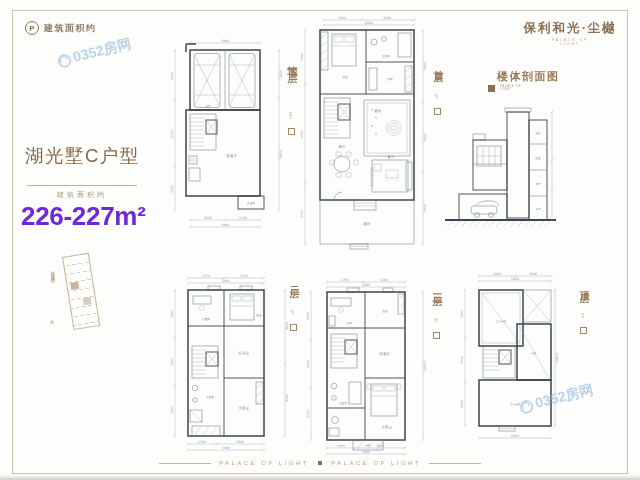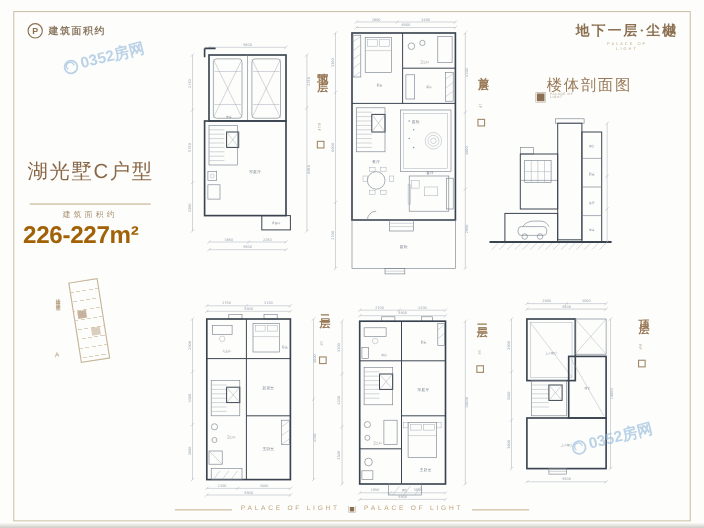--- a/index.html
+++ b/index.html
@@ -16,42 +16,42 @@
   .logo-text{font-size:9px;letter-spacing:1.5px;color:#8d7b64;font-weight:600;}
   .brand{position:absolute;left:505px;top:20px;width:130px;text-align:center;}
   .brand-name{font-family:"Liberation Serif",serif;font-size:12.5px;letter-spacing:2px;color:#8a6f50;font-weight:600;}
   .brand-sub{font-size:8px;transform:scale(.45);transform-origin:center top;letter-spacing:4px;color:#bfa887;margin-top:1px;}
 
   
   .unit-title{position:absolute;left:25px;top:143px;font-size:18.5px;font-weight:normal;letter-spacing:1.5px;color:#8a6747;}
   .unit-divider{position:absolute;left:27px;top:185px;width:110px;height:1px;background:#c3b092;}
   .unit-area-label{position:absolute;left:27px;top:190px;width:110px;text-align:center;font-size:7px;
         letter-spacing:3px;color:#a78f6e;}
-  .unit-area{position:absolute;left:21px;top:201px;font-size:22px;font-weight:bold;letter-spacing:-.3px;color:#a16207;}
+  .unit-area{position:absolute;left:21px;top:201px;font-size:26px;font-weight:bold;letter-spacing:-.3px;color:#6d28d9;}
 
   
   .loc-caption{position:absolute;left:49px;top:268px;writing-mode:vertical-rl;font-size:8px;
         transform:scale(.55);transform-origin:top left;letter-spacing:2px;color:#b49a7c;}
   .loc-map{position:absolute;left:62px;top:257px;width:25px;height:72px;border:.6px solid #c6b396;
         transform:rotate(-9deg);transform-origin:top left;
         background:repeating-linear-gradient(to bottom,rgba(0,0,0,0) 0 8px,#ddd0ba 8px 8.6px);}
   .loc-cell{position:absolute;left:3px;top:26px;width:8px;height:7px;background:rgba(154,118,80,.55);}
   .loc-cell2{position:absolute;left:13px;top:43px;width:8px;height:7px;background:rgba(154,118,80,.35);}
   .loc-entry{position:absolute;left:48px;top:316px;font-size:8px;transform:scale(.55);transform-origin:top left;
         color:#b49a7c;writing-mode:vertical-rl;letter-spacing:1px;}
 
   
   .flabel{position:absolute;writing-mode:vertical-rl;font-size:10px;letter-spacing:2.5px;
         color:#997a58;font-weight:600;}
   .ftag{position:absolute;writing-mode:vertical-rl;font-size:6px;transform:scale(.55);
         transform-origin:top left;color:#b5a08a;letter-spacing:1px;}
   .fstamp{position:absolute;width:5px;height:5px;border:1px solid #a08868;}
 
   
-  .sec-label{position:absolute;left:486px;top:69px;font-size:14px;font-weight:400;letter-spacing:1.5px;color:#997a58;padding-left:11px;}
+  .sec-label{position:absolute;left:486px;top:69px;font-size:11px;font-weight:700;letter-spacing:1.5px;color:#997a58;padding-left:11px;}
   .sec-icon{position:absolute;left:487px;top:84px;width:9px;height:9px;background:#8a6f52;
         box-shadow:inset 0 0 0 1px #fdfdfb, inset 0 0 0 2px #8a6f52;}
   .sec-sub{position:absolute;left:500px;top:84px;font-size:6px;transform:scale(.5);transform-origin:top left;
         color:#b5a08a;letter-spacing:1px;line-height:7px;width:80px;}
 
   
   .footer{position:absolute;left:0;top:460px;width:100%;display:flex;align-items:center;justify-content:center;gap:8px;}
   .footer .fline{width:52px;height:1px;background:#cbb494;}
   .footer .ftext{font-size:6px;letter-spacing:2.5px;color:#bfa580;}
   .footer .ficon{width:6px;height:6px;background:#8a6f52;box-shadow:inset 0 0 0 1px #fdfdfb;}
@@ -76,21 +76,21 @@
 </head>
 <body>
 
 <div class="page">
 
   <div class="logo">
     <span class="logo-mark">P</span>
     <span class="logo-text">建筑面积约</span>
   </div>
   <div class="brand">
-    <div class="brand-name">地下一层·尘樾</div>
+    <div class="brand-name">保利和光·尘樾</div>
     <div class="brand-sub">PALACE OF LIGHT</div>
   </div>
 
   <div class="unit-title">湖光墅C户型</div>
   <div class="unit-divider"></div>
   <div class="unit-area-label">建筑面积约</div>
   <div class="unit-area">226-227m²</div>
 
   <div class="loc-caption">楼体位置示意图</div>
   <div class="loc-map">

